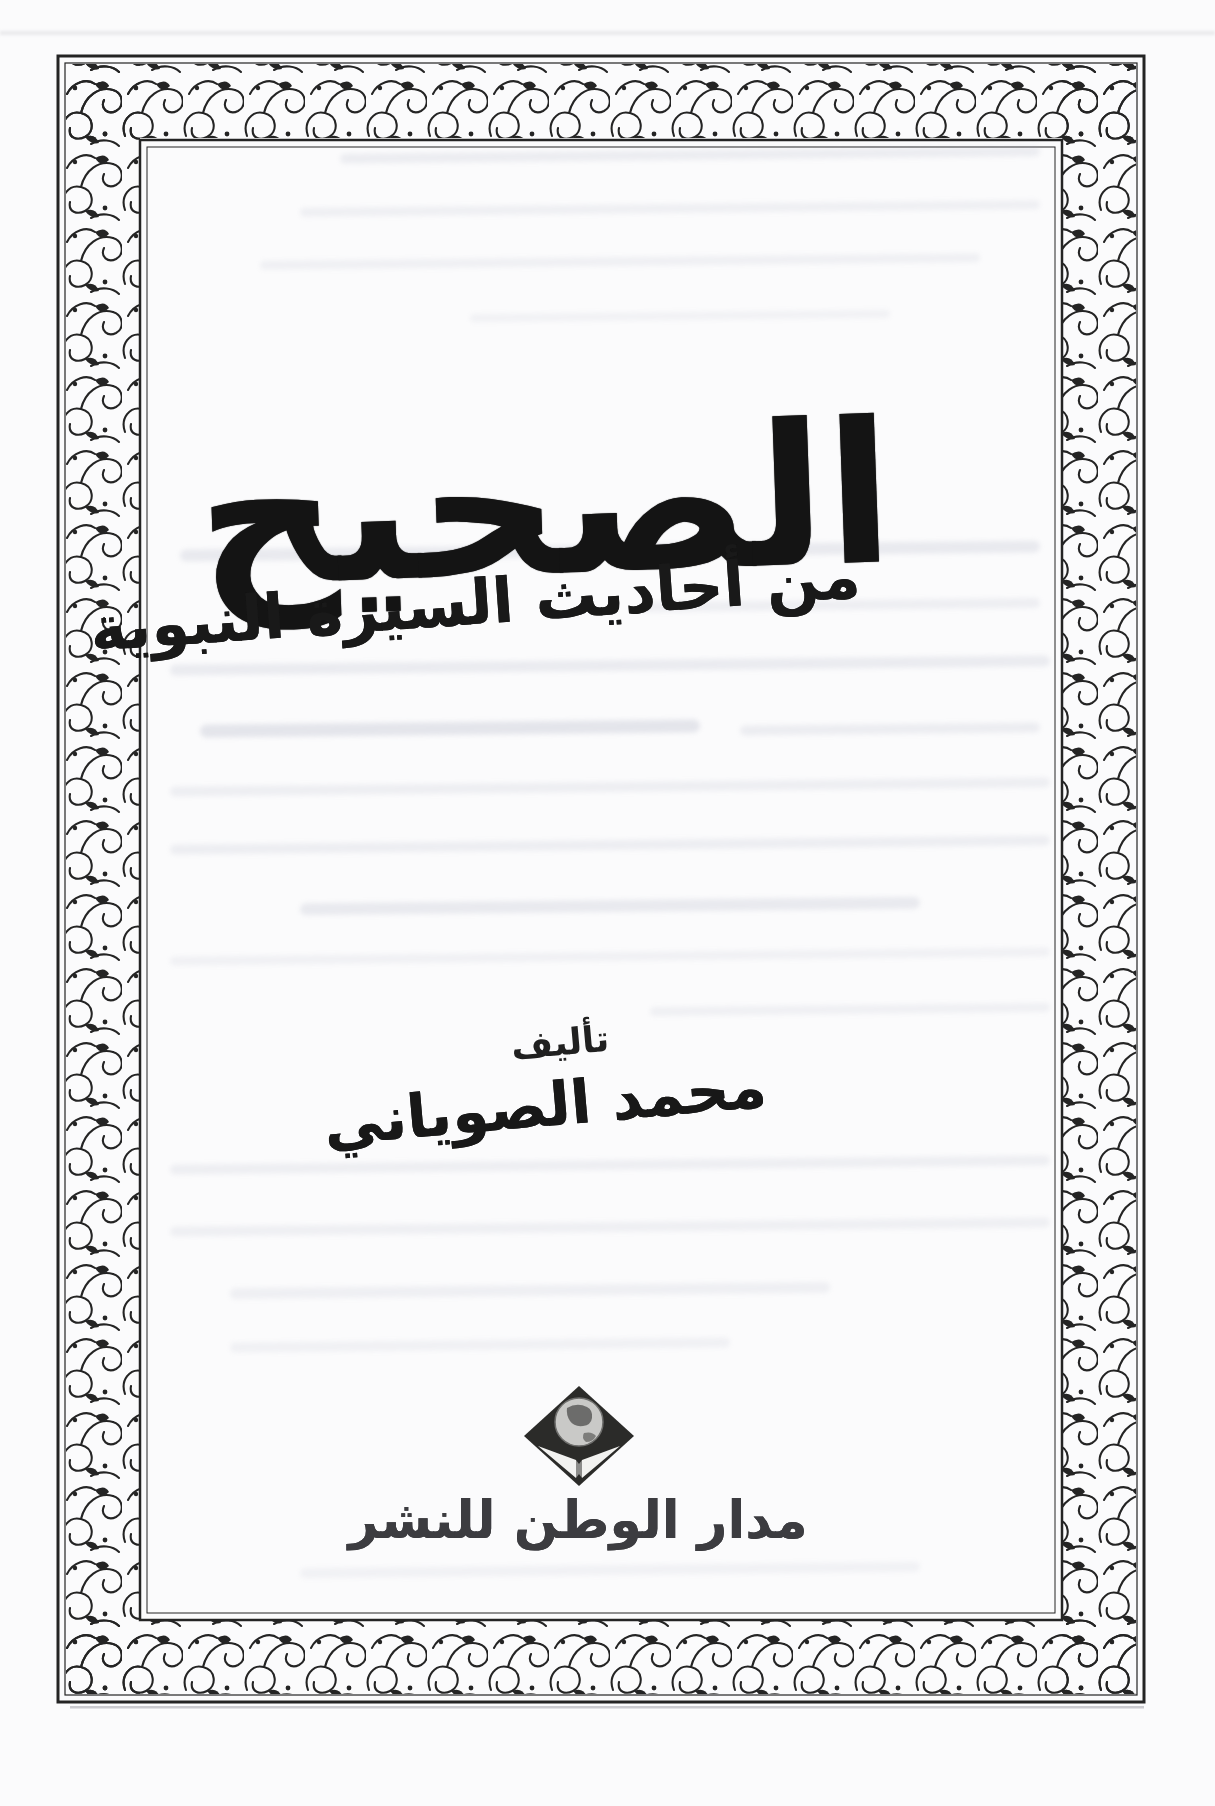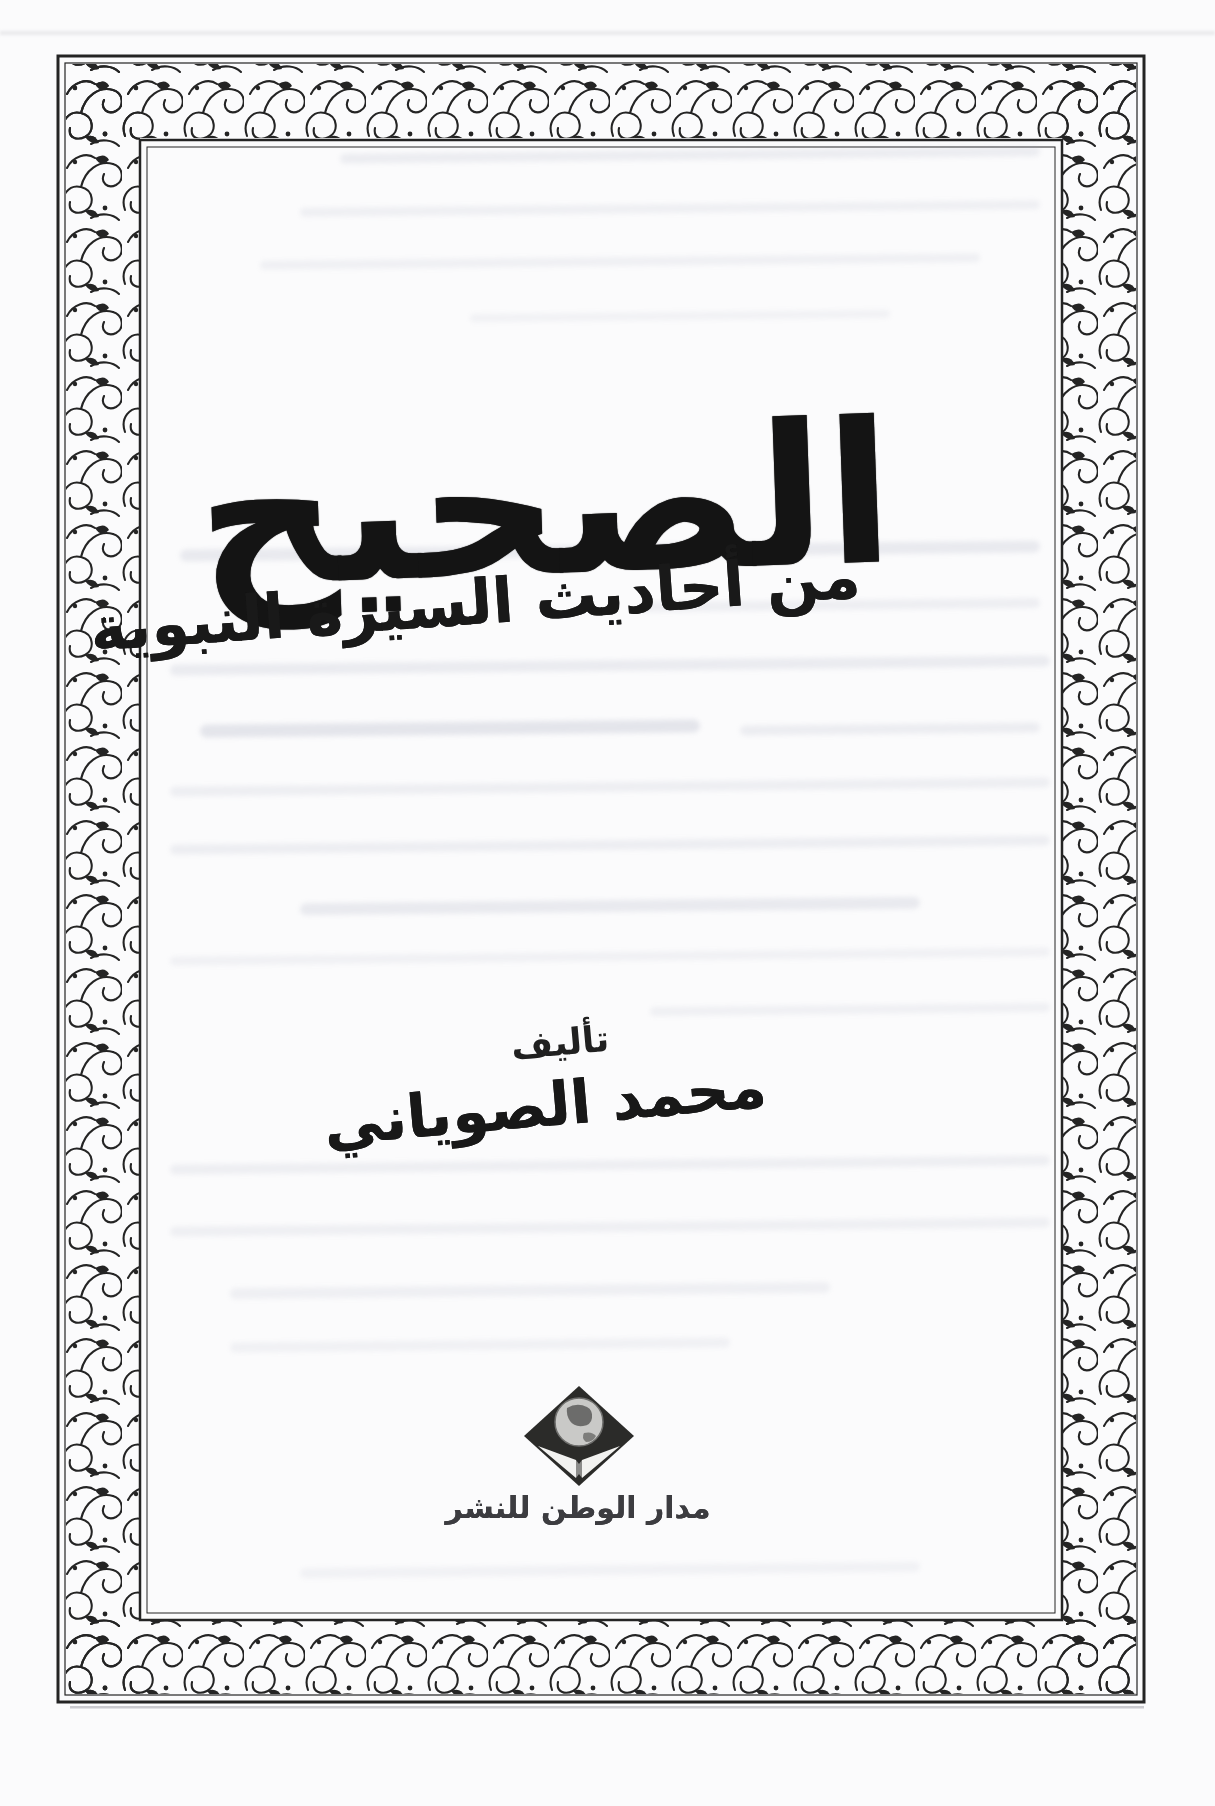--- a/index.html
+++ b/index.html
@@ -40,21 +40,21 @@
   }
   .author{
     top:1070px;left:0;width:1090px;
     font-size:60px;font-weight:700;color:#181818;
     transform:rotate(-5deg);
     text-shadow:0 0 .6px #181818;
   }
   .logo{position:absolute;top:1384px;left:520px;width:118px;height:104px;}
   .publisher{
     top:1490px;left:0;width:1156px;
-    font-size:30px;font-weight:700;color:#3c3c40;
+    font-size:52px;font-weight:700;color:#3c3c40;
     letter-spacing:1px;
     text-shadow:0 0 .5px #3c3c40;
   }
 </style>
 </head>
 <body>
 
 <div class="page">
 
   <div class="scan-streak"></div>

